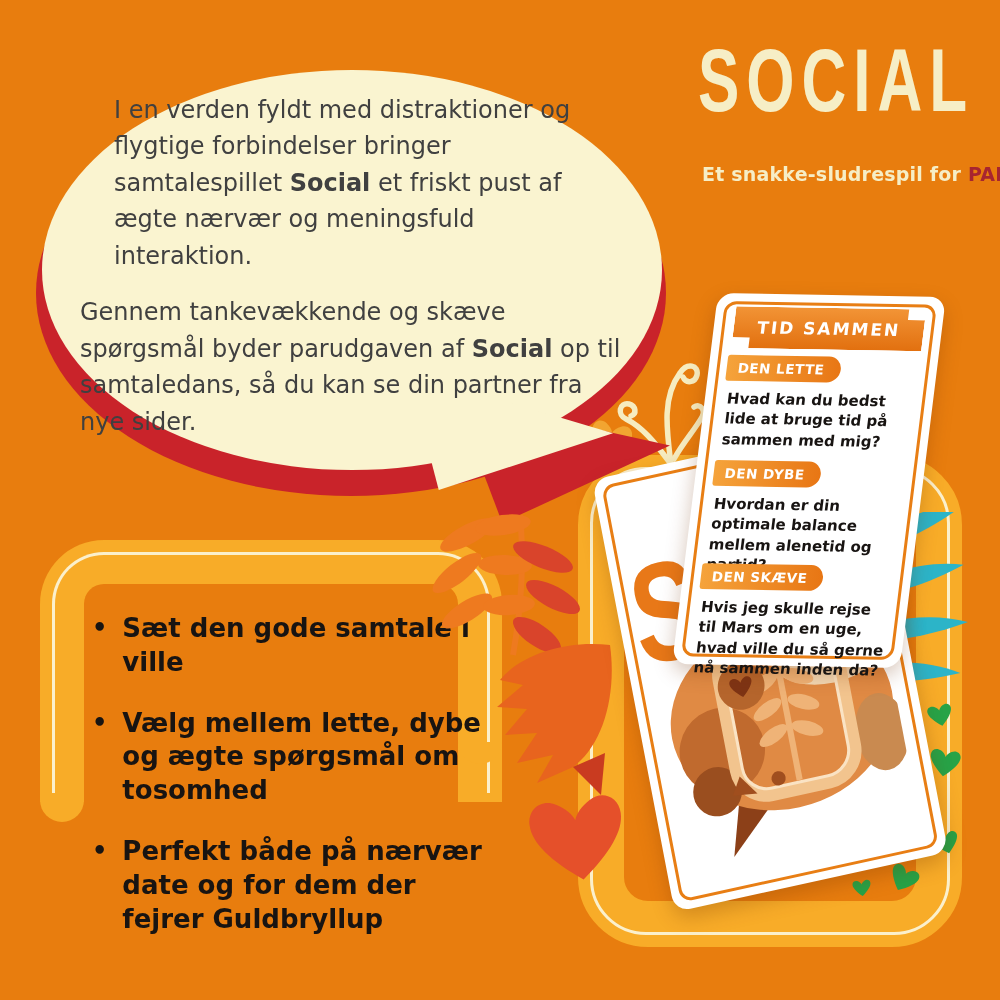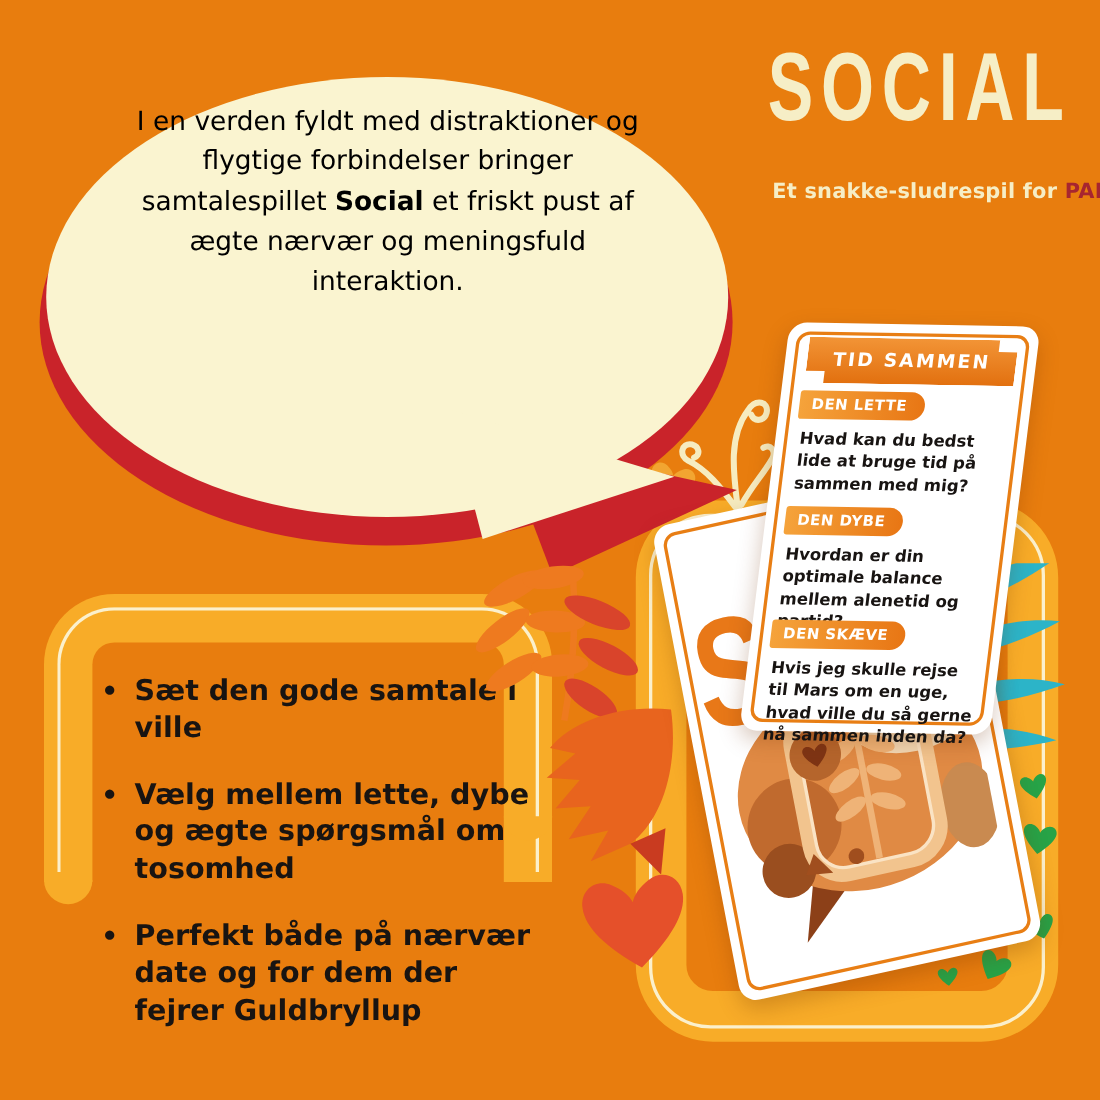--- a/index.html
+++ b/index.html
@@ -7,21 +7,21 @@
   #stage{position:relative;width:1000px;height:1000px;background:#E87D0E;overflow:hidden;}
   .abs{position:absolute;}
 
   
   .bubble-shadow{left:36px;top:90px;width:630px;height:406px;background:#C9232A;border-radius:50%;z-index:14;}
   .bubble-tail-red{left:455px;top:398px;width:215px;height:125px;background:#C9232A;
     clip-path:polygon(0% 0%,100% 38%,22% 100%);z-index:14;}
   .bubble{left:42px;top:70px;width:620px;height:400px;background:#FAF4D0;border-radius:50%;z-index:15;}
   .bubble-tail-cream{left:408px;top:372px;width:205px;height:118px;background:#FAF4D0;
     clip-path:polygon(0% 0%,100% 52%,15% 100%);z-index:15;}
-  .bubble-text{left:80px;top:92px;width:545px;z-index:16;text-align:center;color:#000000;
+  .bubble-text{left:80px;top:92px;width:545px;z-index:16;color:#404040;
     font-size:24px;line-height:1.52;font-weight:500;}
   .bubble-text p{margin:0 0 20px 0;}
   .bubble-text .p1{padding:0 34px;}
   .bubble-text b{font-weight:800;}
 
   
   .logo{left:698px;top:30px;width:266px;z-index:16;text-align:center;}
   .logo-title{display:inline-block;font-family:"Liberation Sans",sans-serif;font-weight:800;
     font-size:62px;letter-spacing:7px;color:#F6EEC6;transform:scaleY(1.42);transform-origin:top center;
     white-space:nowrap;}
@@ -82,20 +82,21 @@
 <body>
 
 <div id="stage">
 
   <div class="abs bubble-shadow"></div>
   <div class="abs bubble-tail-red"></div>
   <div class="abs bubble"></div>
   <div class="abs bubble-tail-cream"></div>
   <div class="abs bubble-text">
     <p class="p1"><span>I en verden fyldt med distraktioner og flygtige forbindelser bringer samtalespillet </span><b>Social</b><span> et friskt pust af ægte nærvær og meningsfuld interaktion.</span></p>
+    <p class="p2"><span>Gennem tankevækkende og skæve spørgsmål byder parudgaven af </span><b>Social</b><span> op til samtaledans, så du kan se din partner fra nye sider.</span></p>
   </div>
 
   <div class="abs logo">
     <div class="logo-title">SOCIAL</div>
     <div class="logo-tagline"><span>Et snakke-sludrespil for </span><span class="par">PAR</span></div>
   </div>
 
   <div class="abs bullet-frame">
     <div class="cream-line"></div>
   </div>

